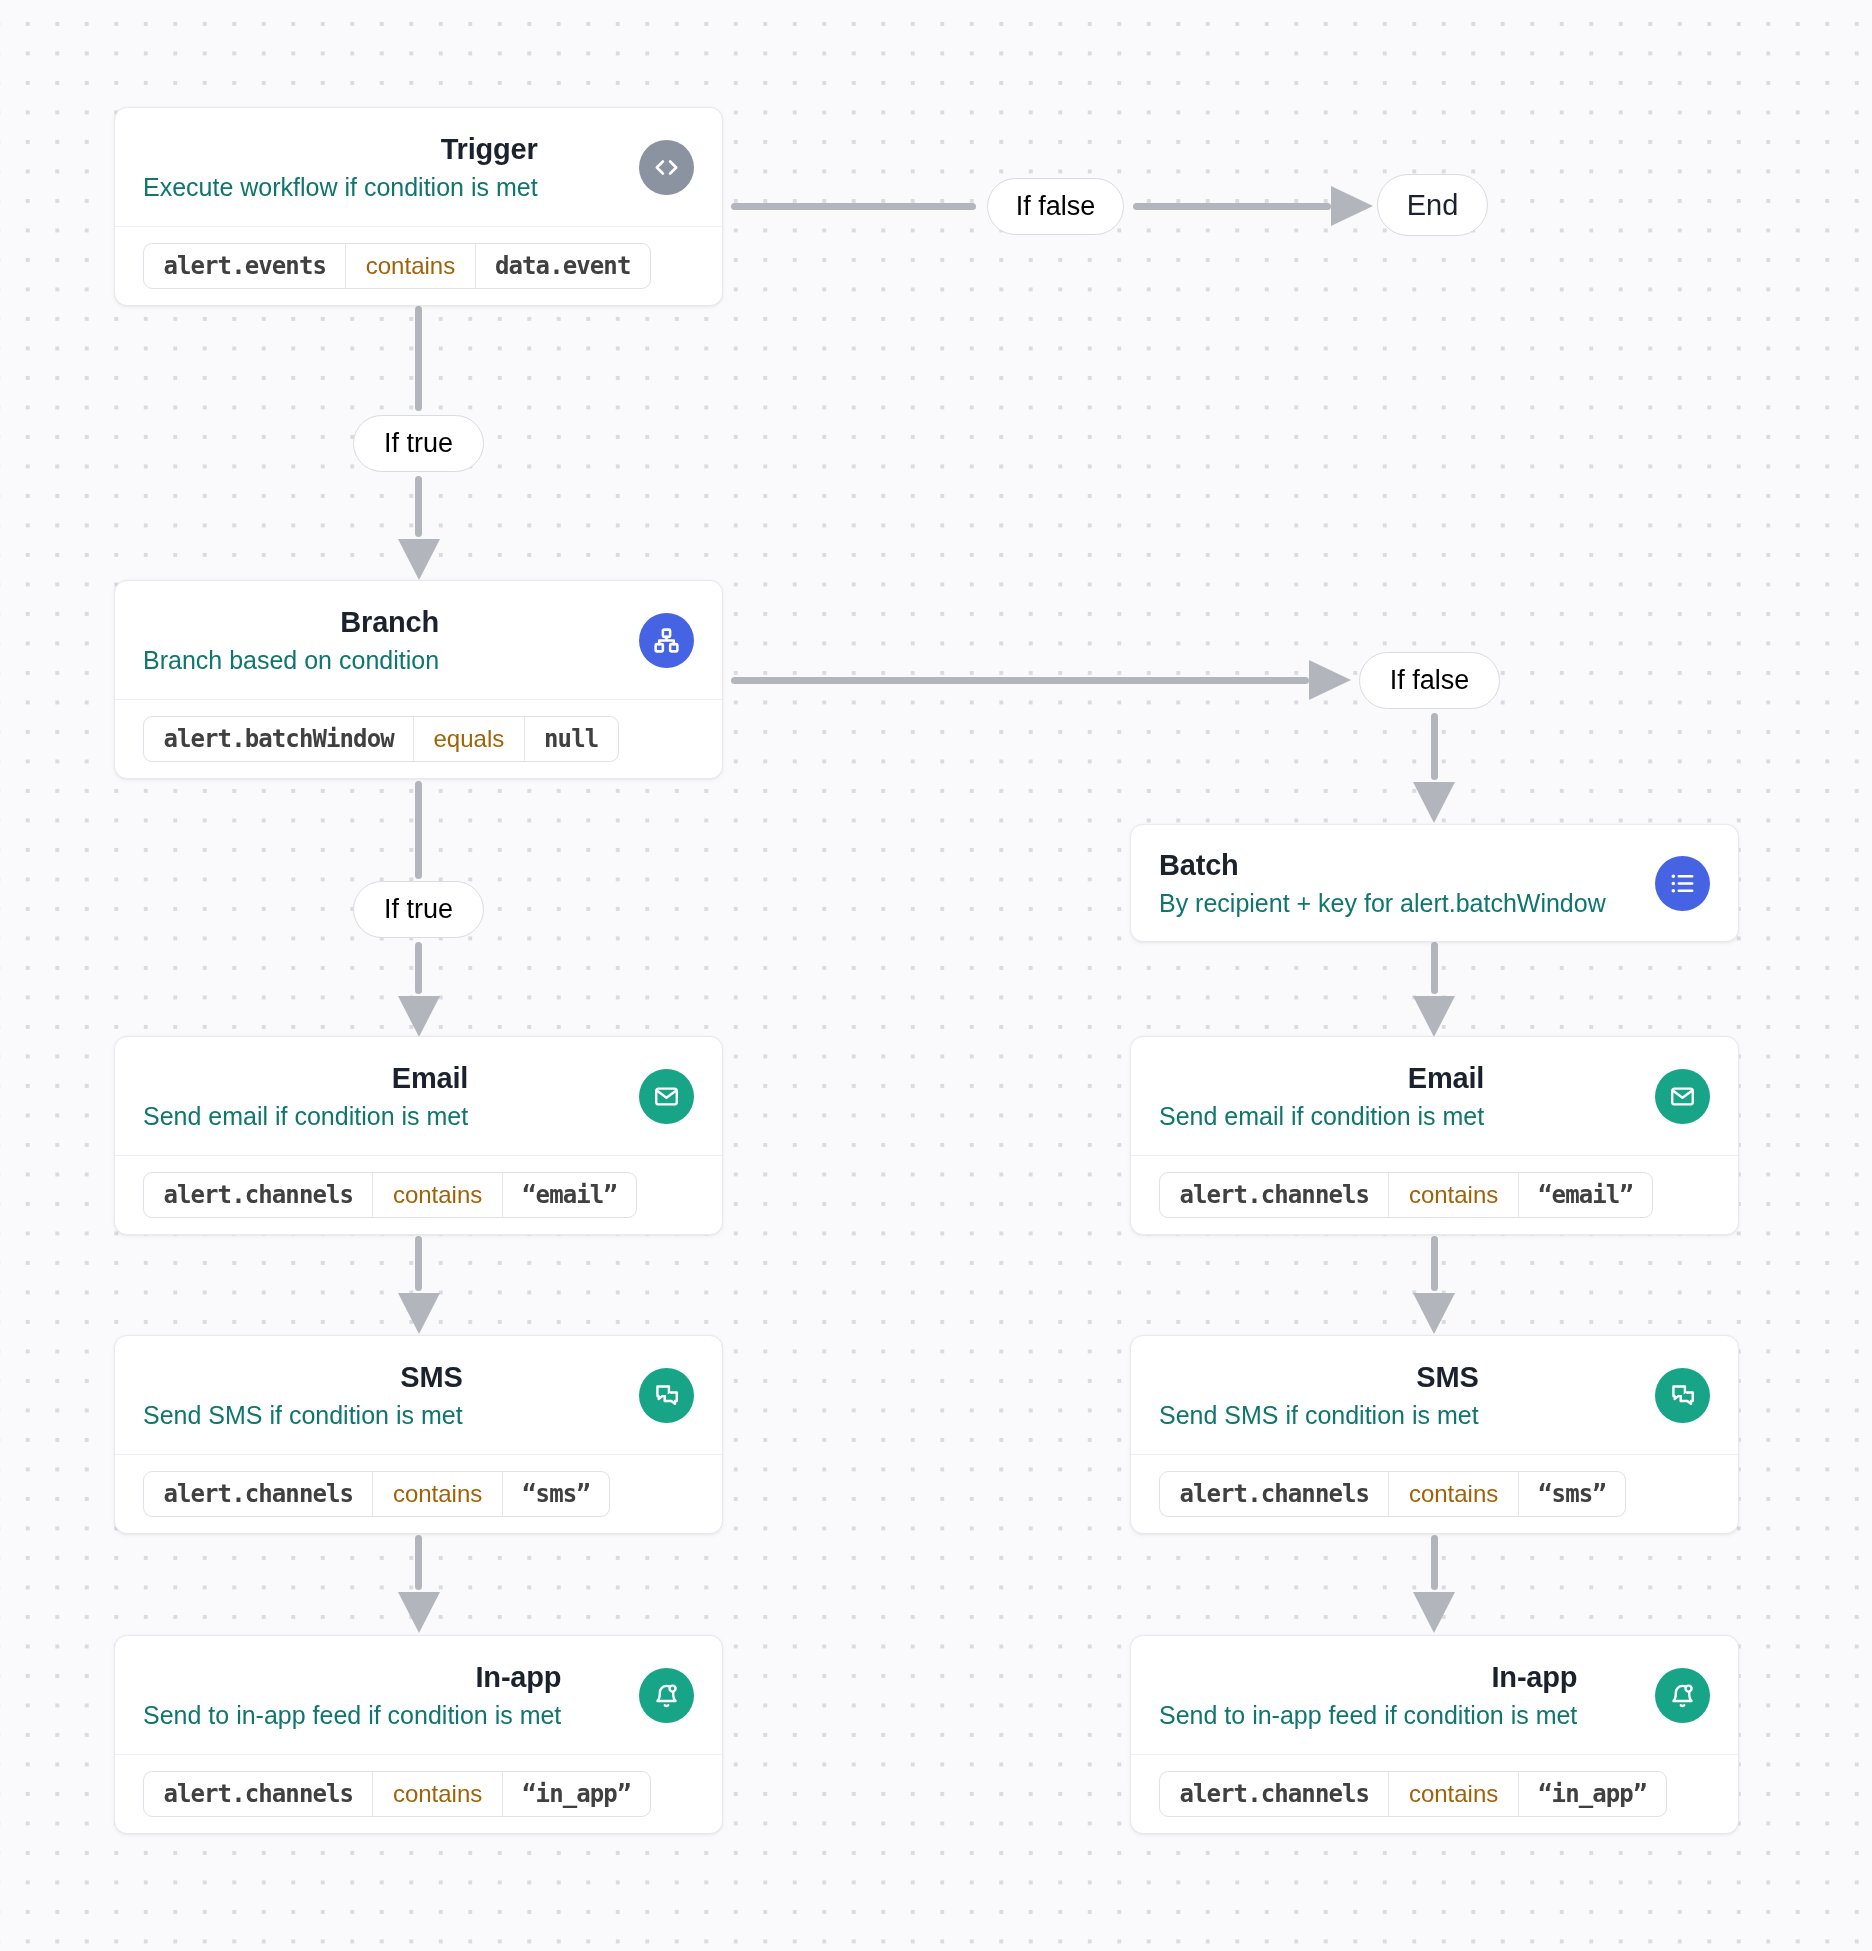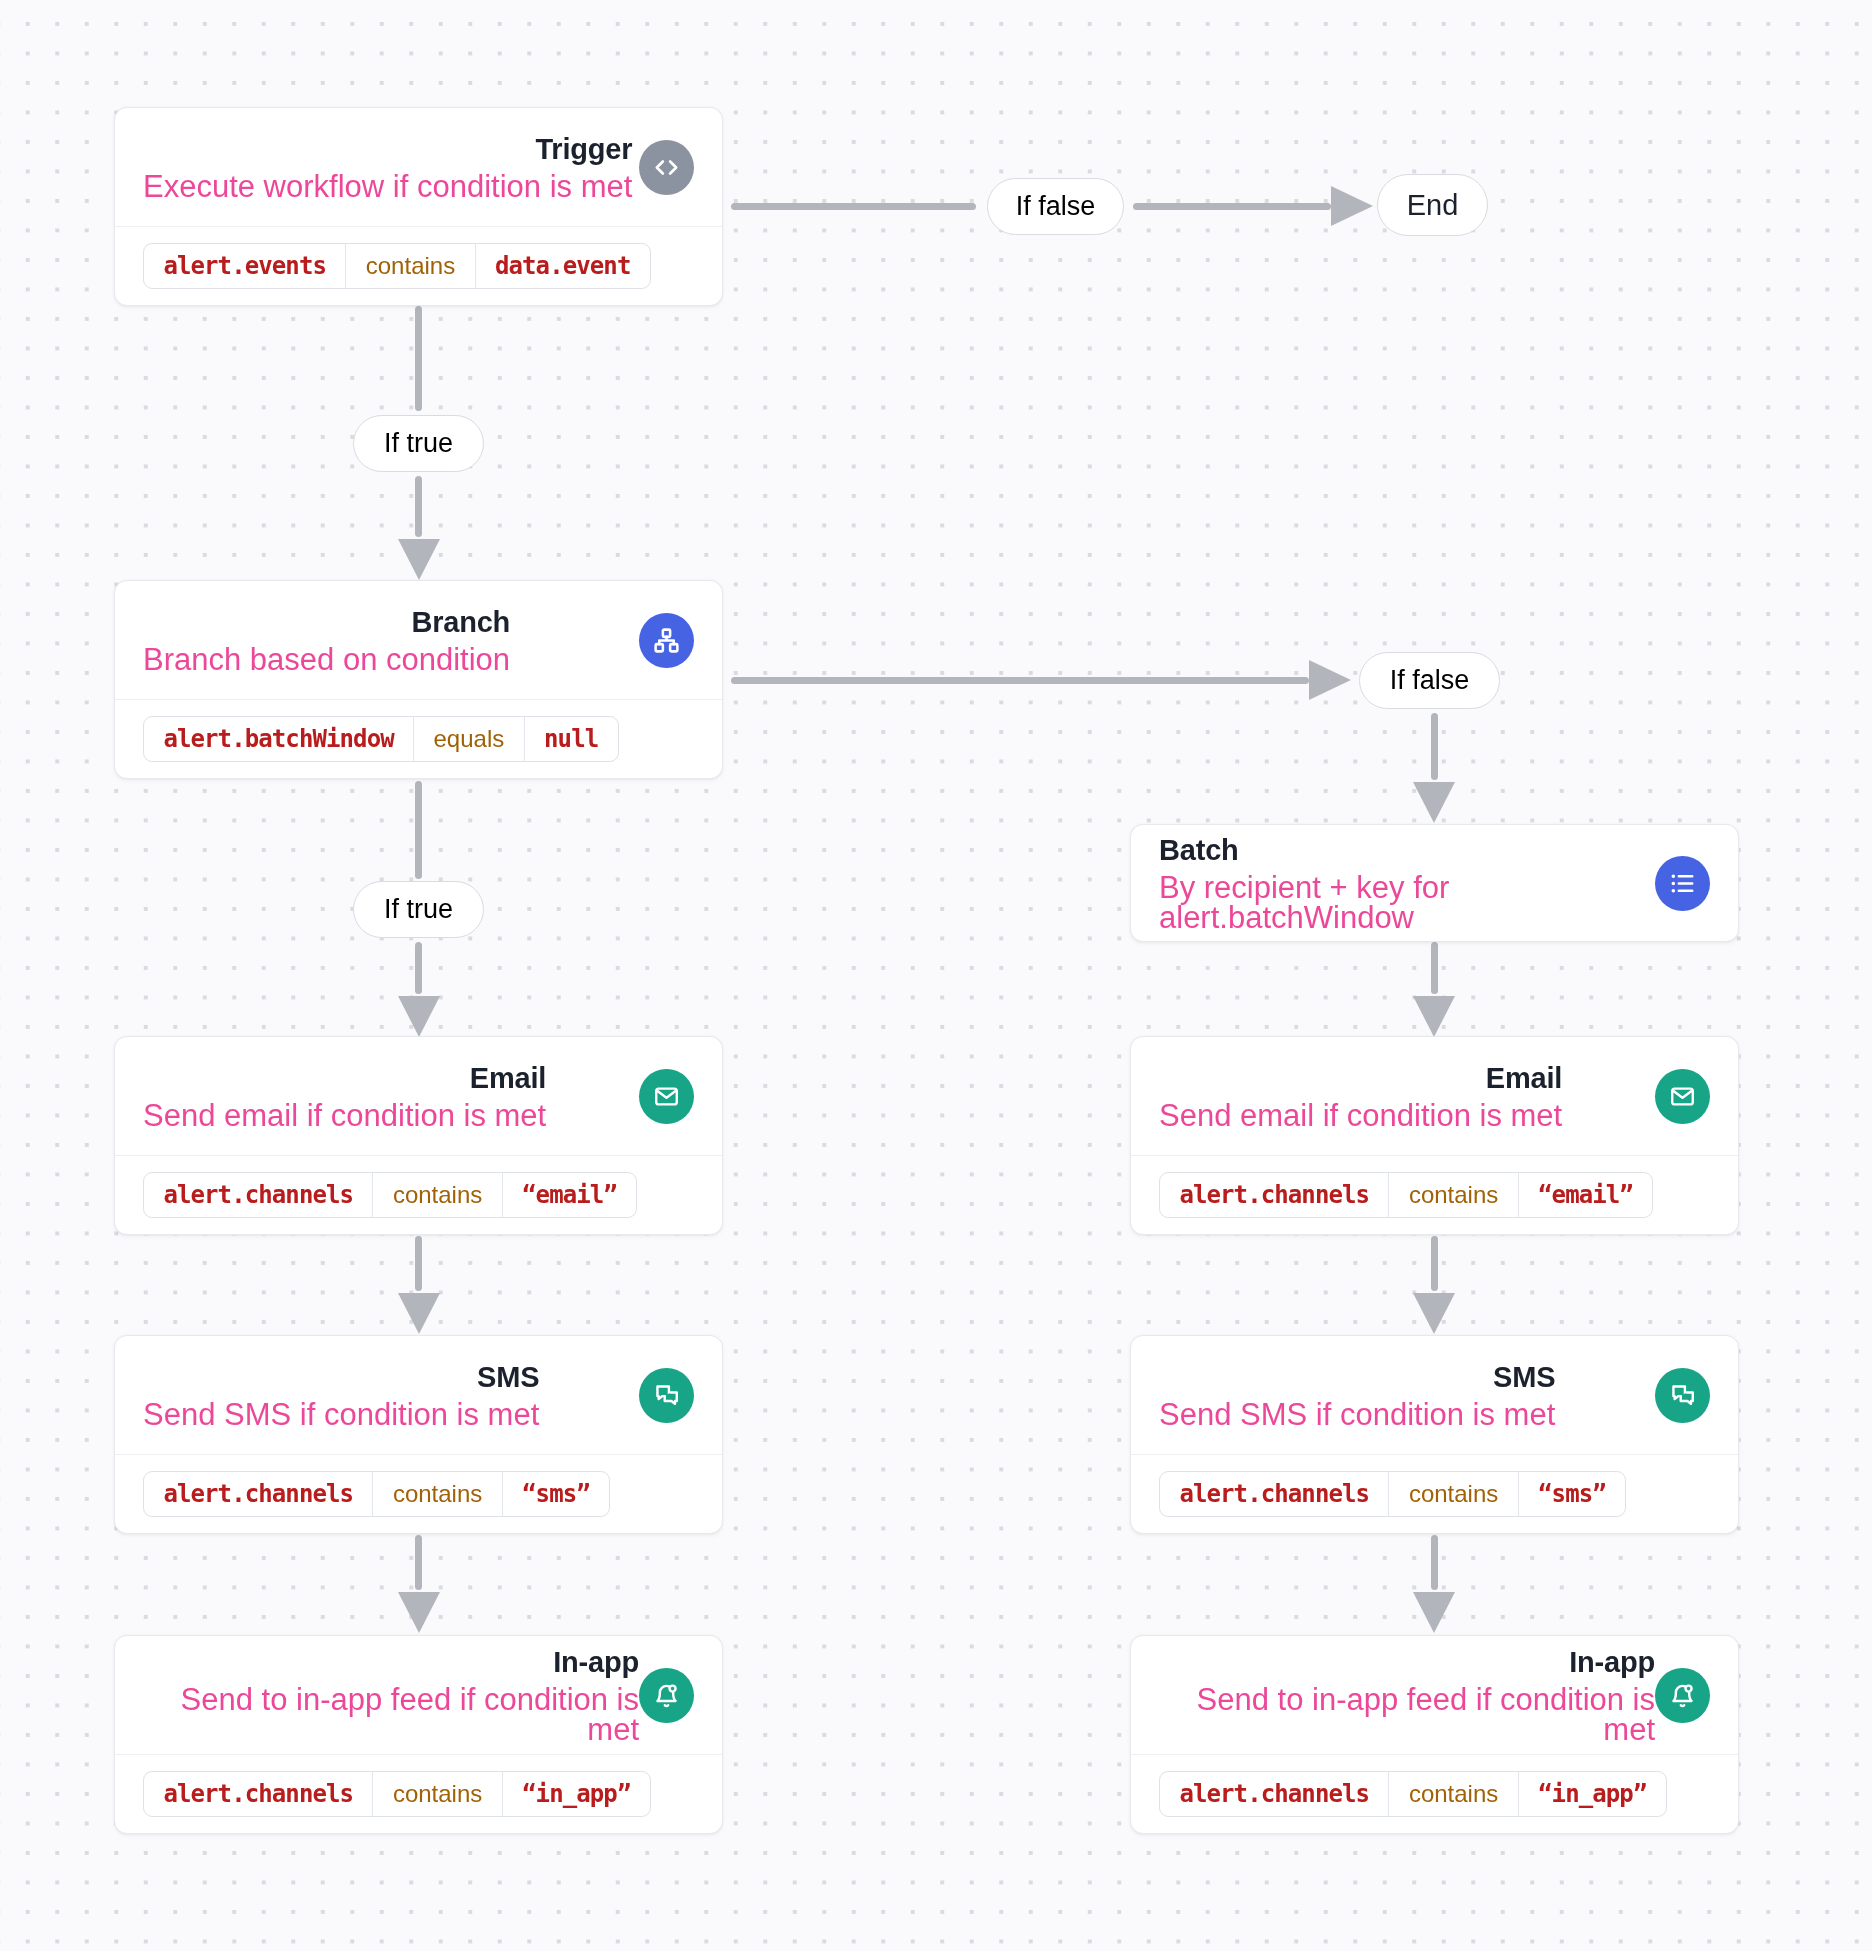--- a/index.html
+++ b/index.html
@@ -33,22 +33,22 @@
     height:118px;flex:none;
     display:flex;align-items:center;justify-content:space-between;
     padding:0 28px;box-sizing:border-box;
   }
   .header-node .node-header{height:100%;}
   .node-title{
     font-size:29px;line-height:35px;font-weight:700;
     color:#1b222d;letter-spacing:-0.2px;
   }
   .node-subtitle{
-    font-size:31px;line-height:30px;font-weight:400;
-    color:#ec4899;margin-top:4.6px;
+    font-size:25px;line-height:30px;font-weight:400;
+    color:#0f766e;margin-top:4.6px;
   }
   .icn{
     width:55px;height:55px;border-radius:50%;
     display:flex;align-items:center;justify-content:center;flex:none;
   }
   .icn svg{width:29px;height:29px;display:block;}
   .icn-gray{background:#8b93a1;}
   .icn-blue{background:#4663e4;}
   .icn-green{background:#17a487;}
   .node-cond{
@@ -62,21 +62,21 @@
     background:#fff;overflow:hidden;
   }
   .chip{
     display:flex;align-items:center;
     height:44px;padding:0 19.4px;
     font-size:24px;white-space:nowrap;
   }
   .chip + .chip{border-left:0.9px solid #e4e7eb;}
   .chip.mono{
     font-family:"DejaVu Sans Mono","Liberation Mono",monospace;
-    color:#b91c1c;font-weight:600;letter-spacing:-0.9px;
+    color:#404040;font-weight:600;letter-spacing:-0.9px;
   }
   .chip.op{color:#a16207;}
   
   .pill{
     position:absolute;
     background:#fff;
     border:1.4px solid #d8dbe0;
     border-radius:922px;
     display:flex;align-items:center;justify-content:center;
     font-size:27px;font-weight:500;color:#000000;

